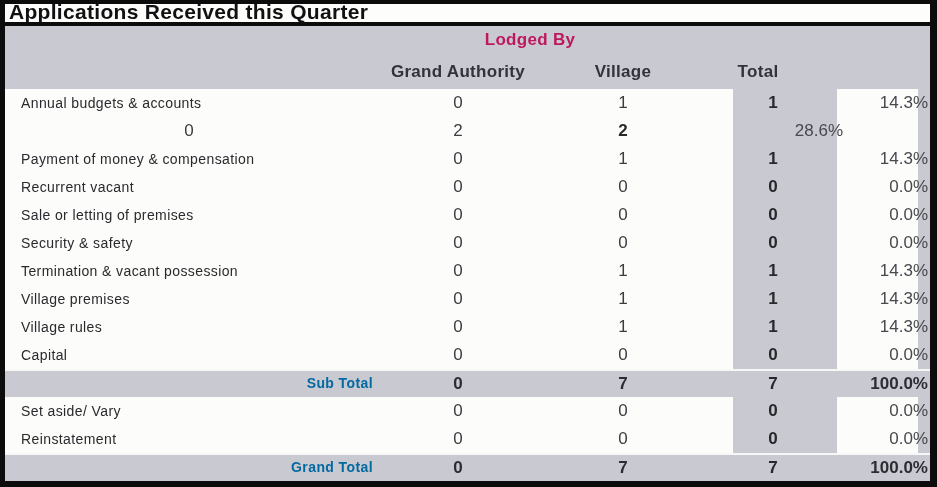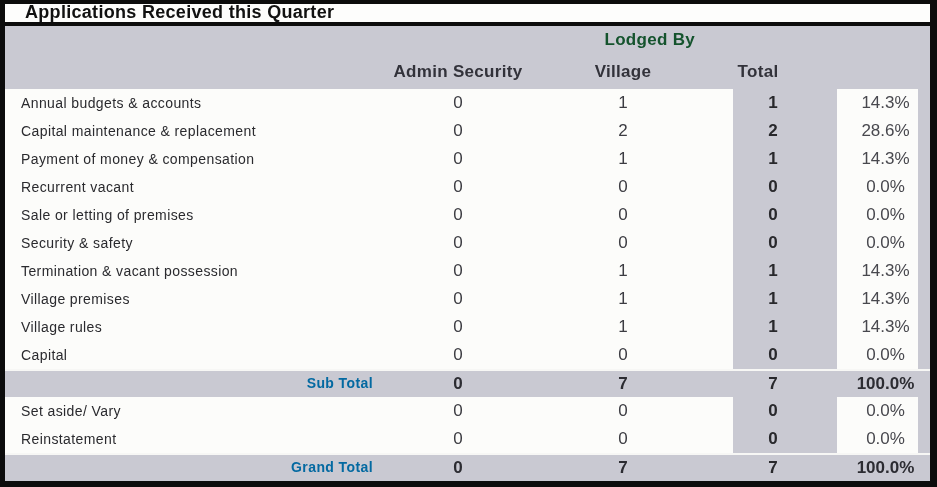--- a/index.html
+++ b/index.html
@@ -13,31 +13,31 @@
   }
   .inner {
     position: absolute;
     left: 5px; top: 4px;
     width: 925px; height: 477px;
     background: #fbfbf9;
   }
   
   .title-bar { position: relative; height: 18px; background: #fdfdfc; }
   .title {
-    position: absolute; left: 20px; top: -2px;
-    font-size: 18px; font-weight: bold; color: #111;
+    position: absolute; left: 4px; top: -2px;
+    font-size: 21px; font-weight: bold; color: #111;
     line-height: 20px; white-space: nowrap; letter-spacing: 0.3px;
   }
   .rule { height: 4px; background: var(--ink, #0c0c0c); }
 
   
   .thead { position: relative; height: 63px; background: var(--gray, #c9c9d2); }
   .lodged {
     position: absolute; left: 360px; top: 4px; width: 330px;
-    text-align: right; font-weight: bold; font-size: 17px; color: #14532d;
+    text-align: center; font-weight: bold; font-size: 17px; color: #be185d;
     letter-spacing: 0.3px;
   }
   .hrow {
     position: absolute; left: 0; right: 0; bottom: 5px;
     display: grid; grid-template-columns: 368px 170px 160px 110px 115px 1fr;
     font-weight: bold; font-size: 17px; color: #32323a; line-height: 24px;
     letter-spacing: 0.3px;
   }
   .hrow .c { text-align: center; white-space: nowrap; }
 
@@ -48,21 +48,21 @@
   .band-right { left: 913px; right: 0; }
   .rows { position: relative; z-index: 1; }
   .row {
     display: grid; grid-template-columns: 368px 170px 160px 140px 85px 1fr;
     height: 28px; line-height: 28px; font-size: 17px;
   }
   .c { white-space: nowrap; }
   .c-label { padding-left: 16px; color: #2a2a2e; font-size: 14px; letter-spacing: 0.4px; }
   .c-admin, .c-resident { text-align: center; color: #3c3c42; }
   .c-total { text-align: center; font-weight: bold; color: #28282c; }
-  .c-pct { text-align: center; color: #48484e; }
+  .c-pct { text-align: right; color: #48484e; }
   .row.total-row {
     background: var(--gray, #c9c9d2);
     border-top: 2px solid #f7f7f5;
     box-sizing: border-box;
     line-height: 25px;
   }
   .row.total-row .c-label { font-weight: bold; color: #0369a1; text-align: right; }
   .row.total-row .c-admin, .row.total-row .c-resident,
   .row.total-row .c-pct { font-weight: bold; color: #2c2c32; }
 </style>
@@ -74,39 +74,38 @@
 
     <div class="title-bar">
       <span class="title">Applications Received this Quarter</span>
     </div>
     <div class="rule"></div>
 
     <div class="thead">
       <div class="lodged">Lodged By</div>
       <div class="hrow">
         <div class="c"></div>
-        <div class="c">Admin Security</div>
+        <div class="c">Grand Authority</div>
         <div class="c">Village</div>
         <div class="c">Total</div>
       </div>
     </div>
 
     <div class="tbody">
       <div class="band band-total"></div>
       <div class="band band-right"></div>
       <div class="rows">
           <div class="row">
     <div class="c c-label">Annual budgets &amp; accounts</div>
     <div class="c c-admin">0</div>
     <div class="c c-resident">1</div>
     <div class="c c-total">1</div>
     <div class="c c-pct">14.3%</div>
   </div>
           <div class="row">
-    <div class="c c-label">Capital maintenance &amp; replacement</div>
     <div class="c c-admin">0</div>
     <div class="c c-resident">2</div>
     <div class="c c-total">2</div>
     <div class="c c-pct">28.6%</div>
   </div>
           <div class="row">
     <div class="c c-label">Payment of money &amp; compensation</div>
     <div class="c c-admin">0</div>
     <div class="c c-resident">1</div>
     <div class="c c-total">1</div>

